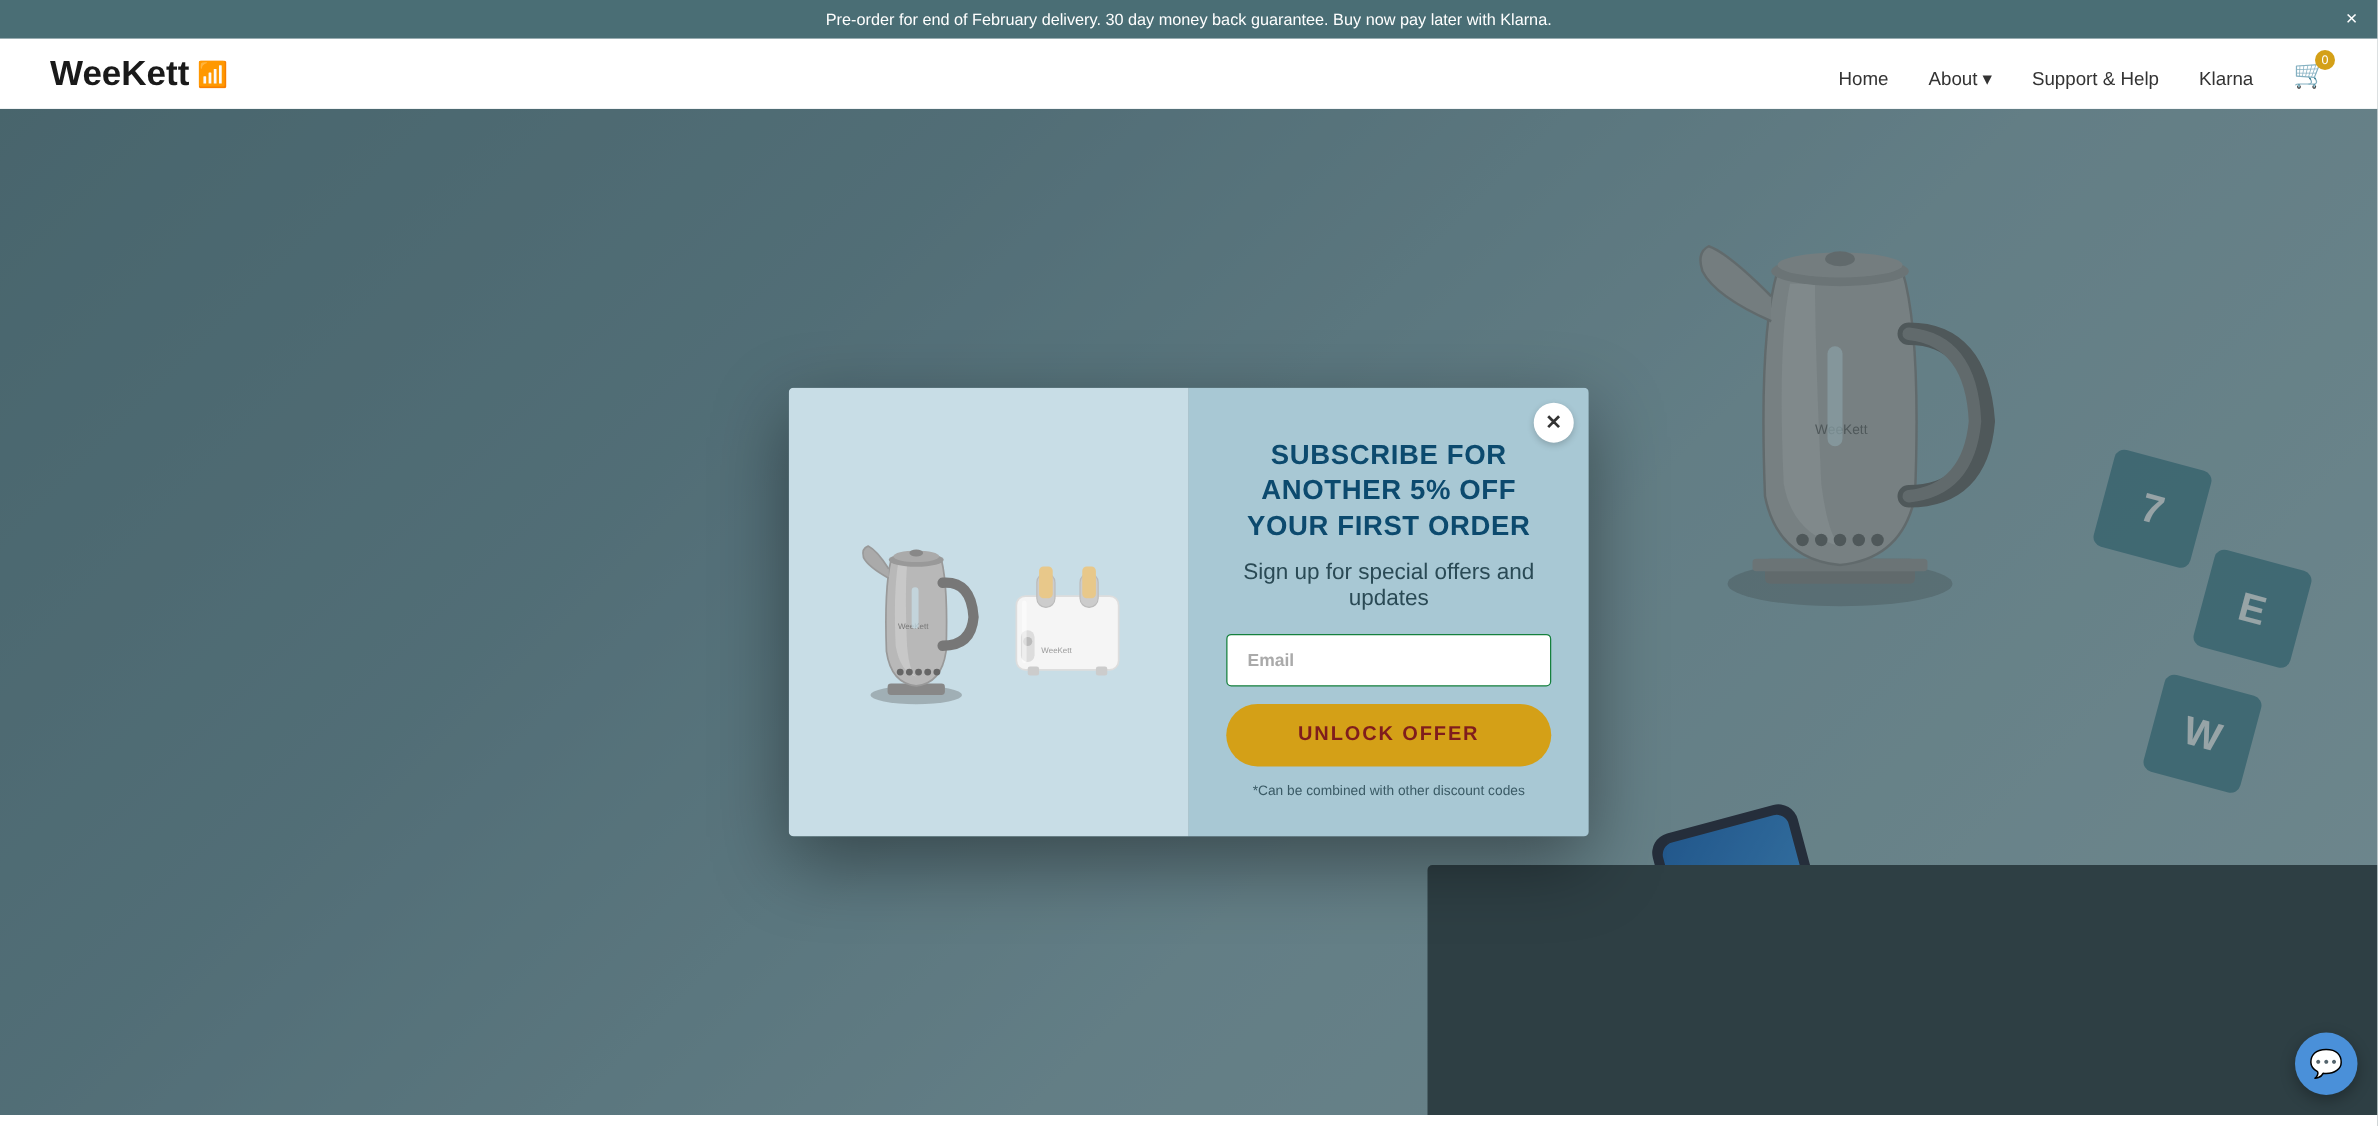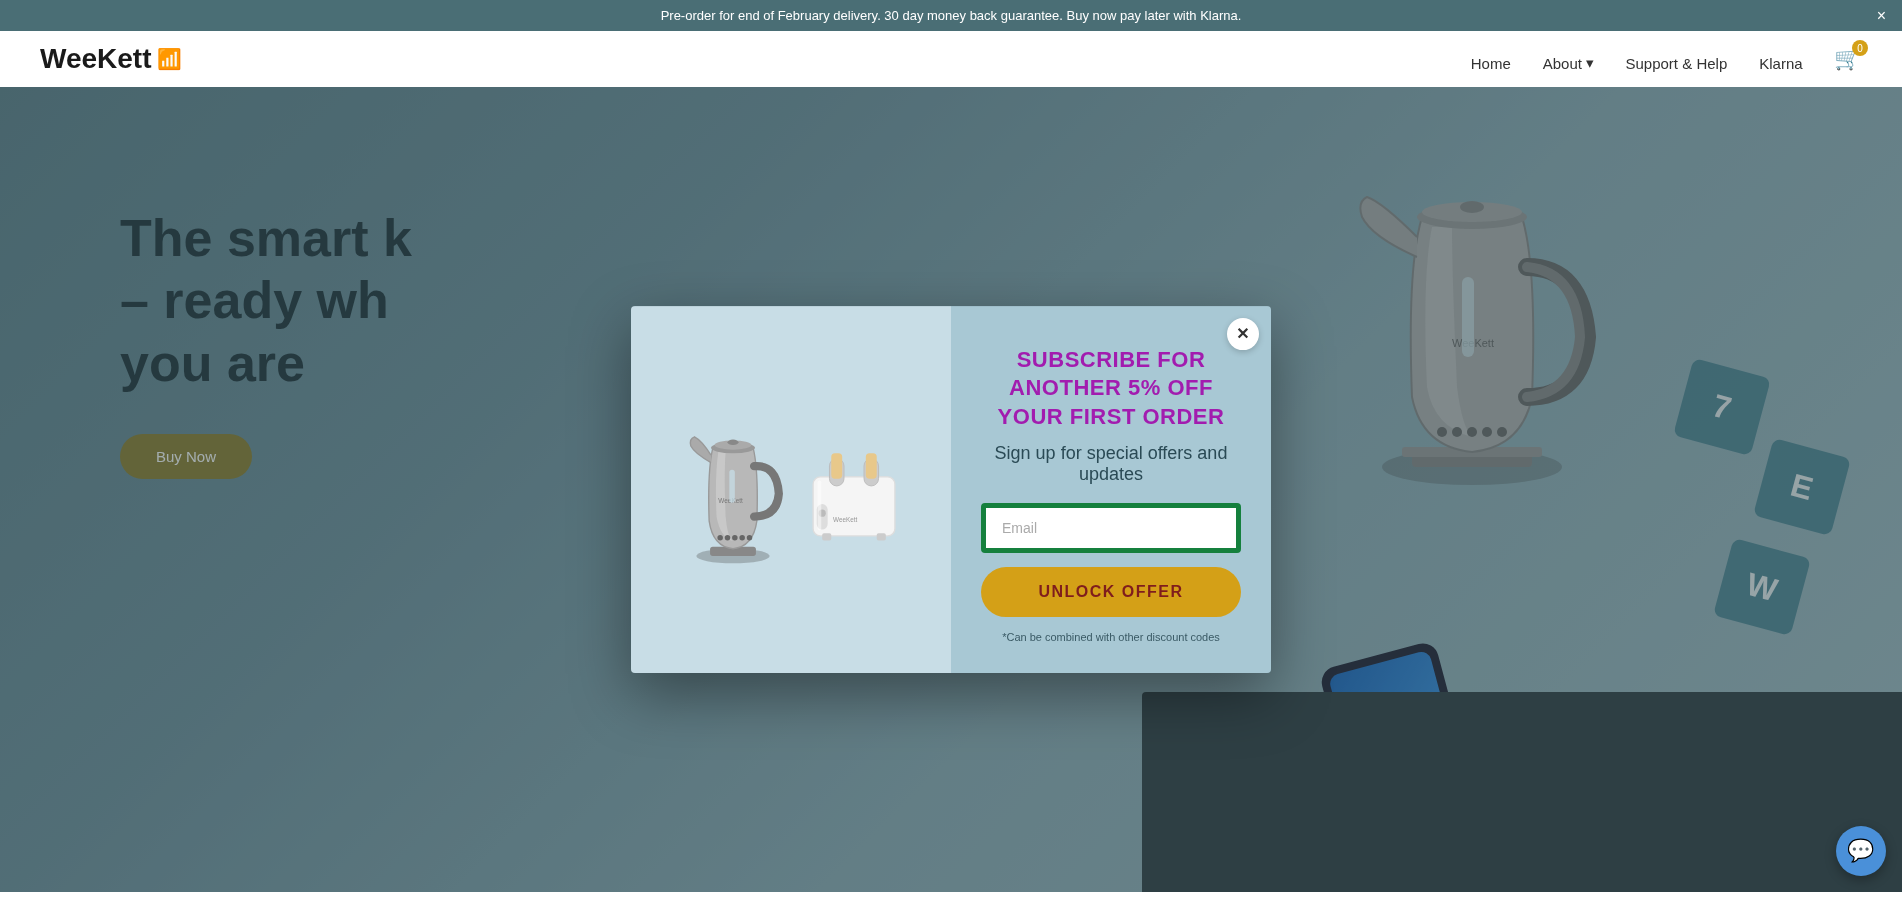--- a/index.html
+++ b/index.html
@@ -246,44 +246,45 @@
       justify-content: center;
       font-size: 16px;
       color: #333;
       font-weight: bold;
       box-shadow: 0 2px 6px rgba(0,0,0,0.2);
     }
 
     .modal-title {
       font-size: 22px;
       font-weight: 700;
-      color: #a21caf;
+      color: #0c4a6e;
       text-align: center;
       line-height: 1.3;
       margin-bottom: 12px;
       letter-spacing: 0.5px;
     }
 
     .modal-subtitle {
       font-size: 18px;
       color: #2a4a55;
       text-align: center;
       margin-bottom: 18px;
     }
 
     .email-input {
       width: 100%;
       padding: 12px 16px;
-      border: 5px solid #15803d;
+      border: 1px solid #15803d;
       border-radius: 4px;
       font-size: 14px;
       color: #333;
       background: #fff;
       margin-bottom: 14px;
       outline: none;
+      font-weight: bold;
     }
     .email-input::placeholder { color: #aaa; }
 
     .unlock-btn {
       width: 100%;
       background: #d4a017;
       color: #7f1d1d;
       border: none;
       padding: 16px;
       border-radius: 30px;
@@ -343,30 +344,20 @@
     <span class="nav-item">Klarna</span>
     <div class="cart-icon-wrapper">
       <span style="font-size:22px;">🛒</span>
       <span class="cart-badge">0</span>
     </div>
   </nav>
 </header>
 
 <div class="hero">
 
-  <div class="hero-text">
-    <h1 class="hero-title">
-      The smart k<br>
-      – ready wh<br>
-      you are
-    </h1>
-    <div class="hero-cta">
-      <button class="buy-now-btn">Buy Now</button>
-    </div>
-  </div>
 
   <div style="position:absolute; right: 280px; top: 30px;">
     <svg width="300" height="400" viewBox="0 0 300 400">
 
       <ellipse cx="150" cy="350" rx="90" ry="18" fill="#444" opacity="0.3"></ellipse>
 
       <rect x="90" y="330" width="120" height="20" rx="4" fill="#888"></rect>
       <rect x="80" y="330" width="140" height="10" rx="3" fill="#999"></rect>
 
       <path d="M100,100 Q85,150 90,280 Q100,330 150,335 Q200,330 210,280 Q215,150 200,100 Z" fill="#b0b0b0" stroke="#888" stroke-width="2"></path>

